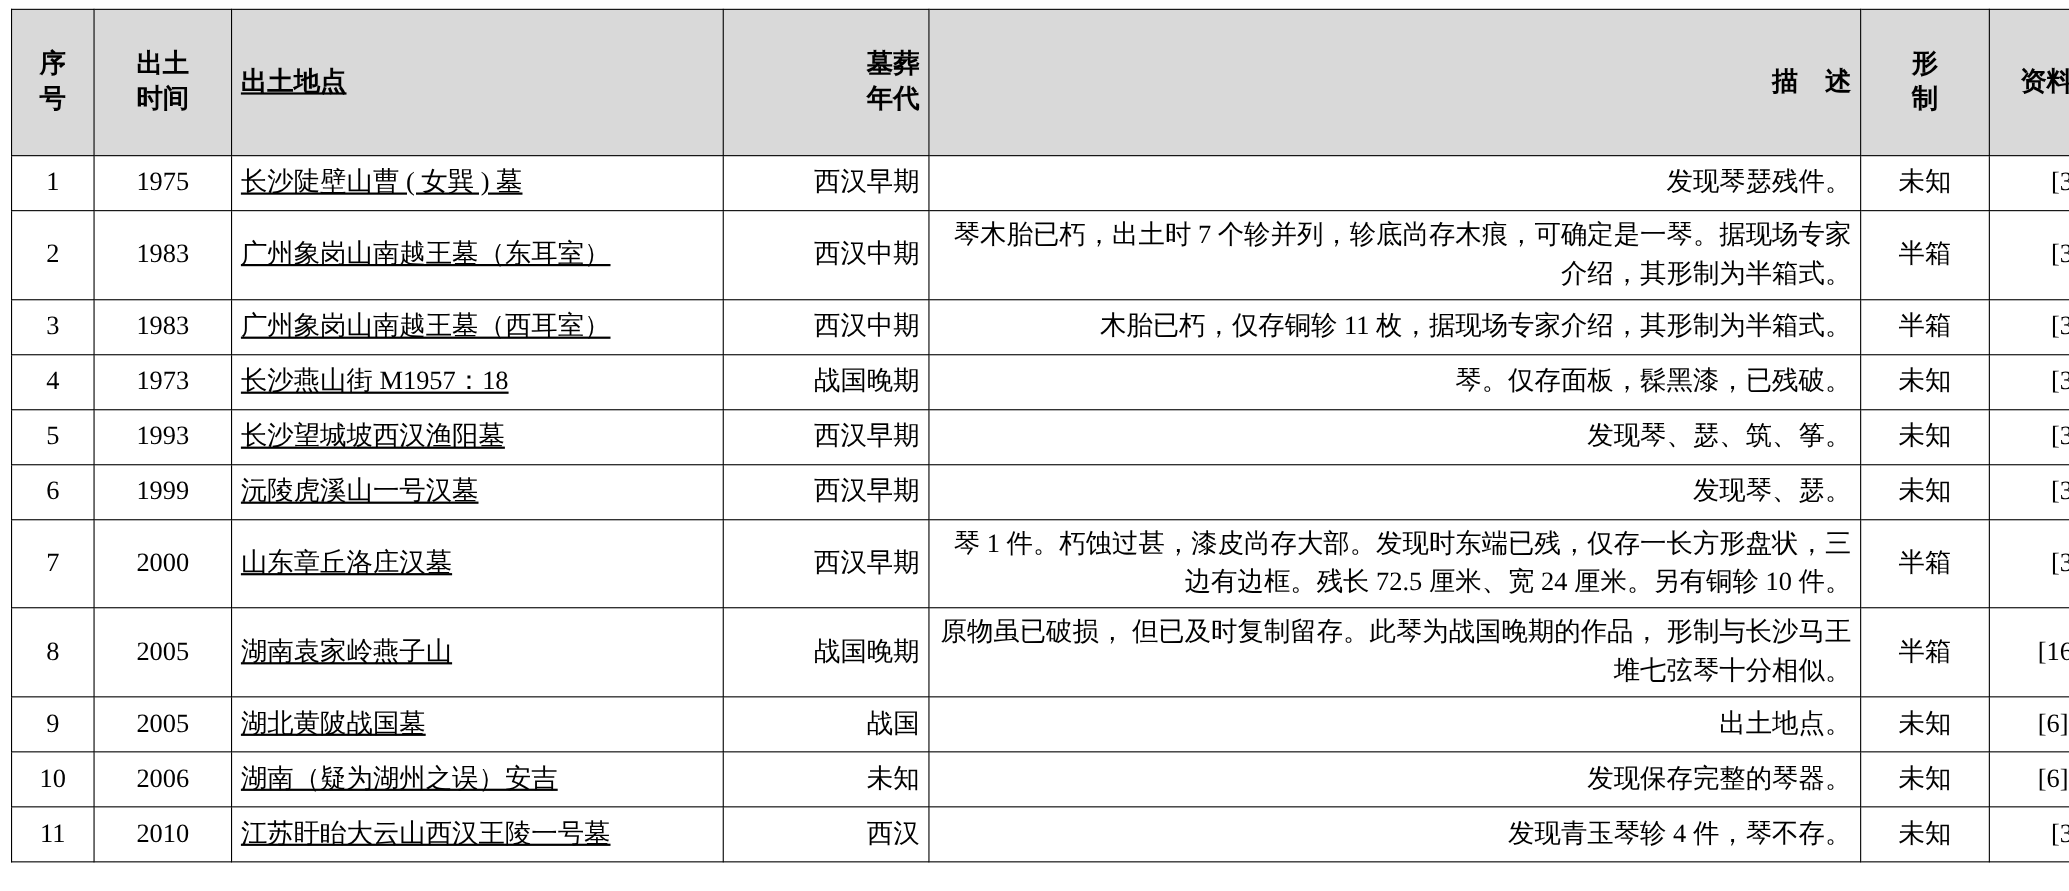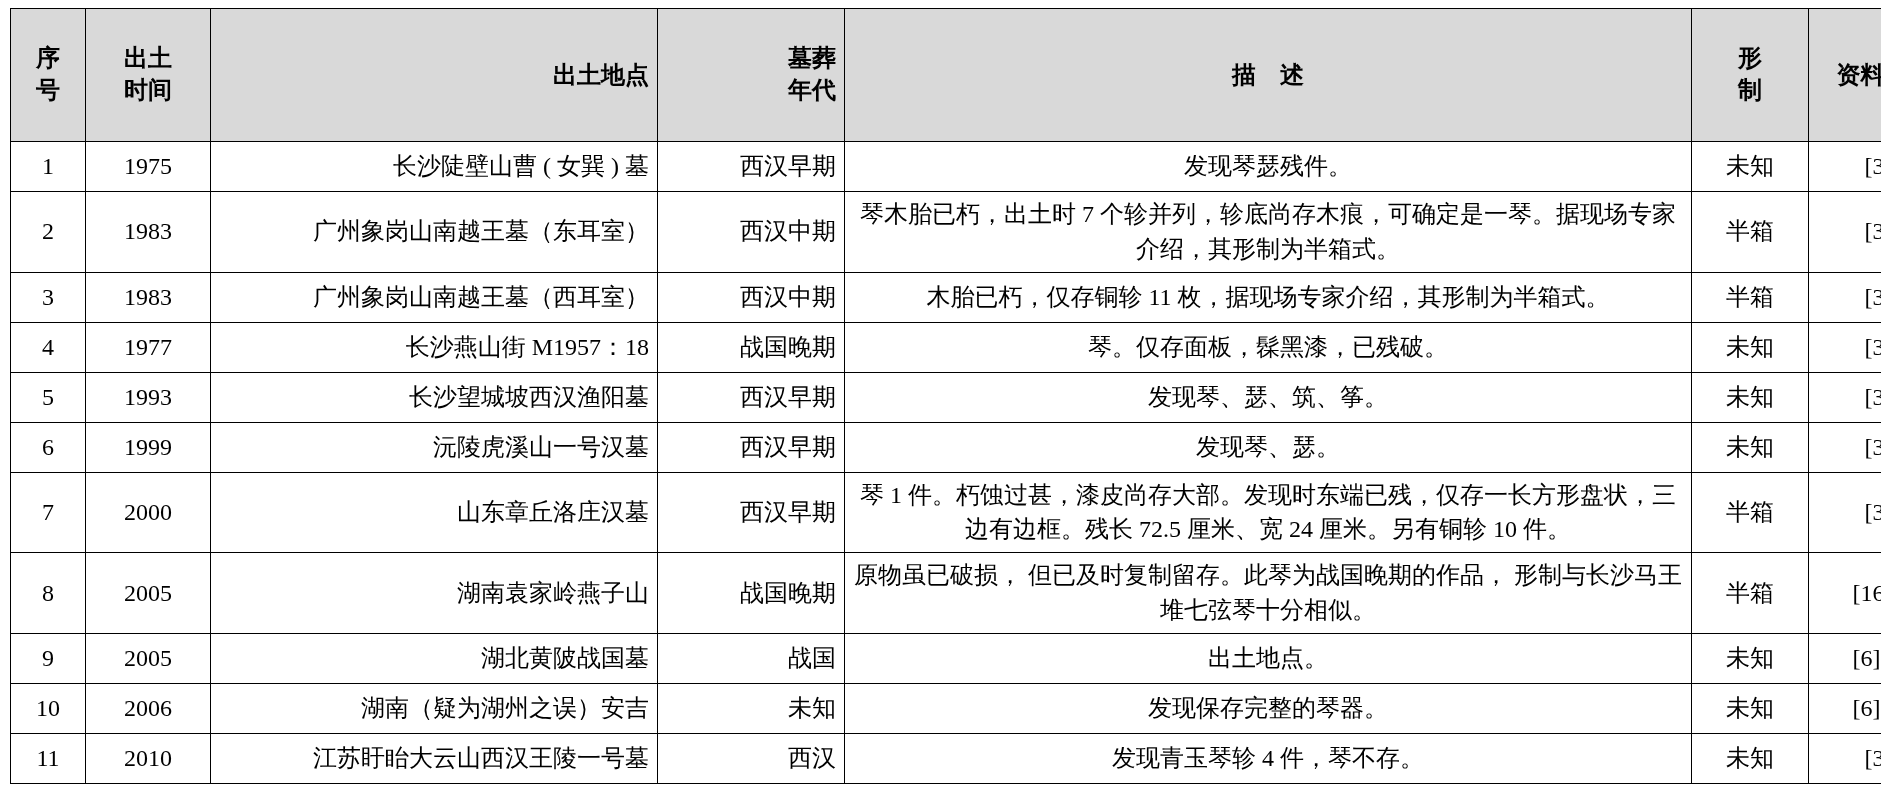--- a/index.html
+++ b/index.html
@@ -33,23 +33,23 @@
   }
   thead th {
     background: #d9d9d9;
     font-weight: bold;
     text-align: center;
     height: 122px;
     font-size: 26px;
   }
   .c-num   { width: 58px;  text-align: center; }
   .c-year  { width: 108px; text-align: center; margin-top: 21px; }
-  .c-place { width: 430px; text-align: right; }
+  .c-place { width: 430px; text-align: left; text-decoration: underline; }
   .c-era   { width: 170px; text-align: right; }
-  .c-desc  { width: 830px; text-align: center; }
+  .c-desc  { width: 830px; text-align: right; }
   .c-form  { width: 100px; text-align: center; }
   .c-src   { width: 135px; text-align: center; }
 
   th.c-num .stack,
   th.c-year .stack,
   th.c-era .stack,
   th.c-form .stack {
     display: block;
     line-height: 1.32;
   }
@@ -110,21 +110,21 @@
         <td class="c-num">3</td>
         <td class="c-year">1983</td>
         <td class="c-place">广州象岗山南越王墓（西耳室）</td>
         <td class="c-era">西汉中期</td>
         <td class="c-desc">木胎已朽，仅存铜轸 11 枚，据现场专家介绍，其形制为半箱式。</td>
         <td class="c-form">半箱</td>
         <td class="c-src">[34]</td>
       </tr>
       <tr>
         <td class="c-num">4</td>
-        <td class="c-year">1977</td>
+        <td class="c-year">1973</td>
         <td class="c-place">长沙燕山街 M1957：18</td>
         <td class="c-era">战国晚期</td>
         <td class="c-desc">琴。仅存面板，髹黑漆，已残破。</td>
         <td class="c-form">未知</td>
         <td class="c-src">[35]</td>
       </tr>
       <tr>
         <td class="c-num">5</td>
         <td class="c-year">1993</td>
         <td class="c-place">长沙望城坡西汉渔阳墓</td>

